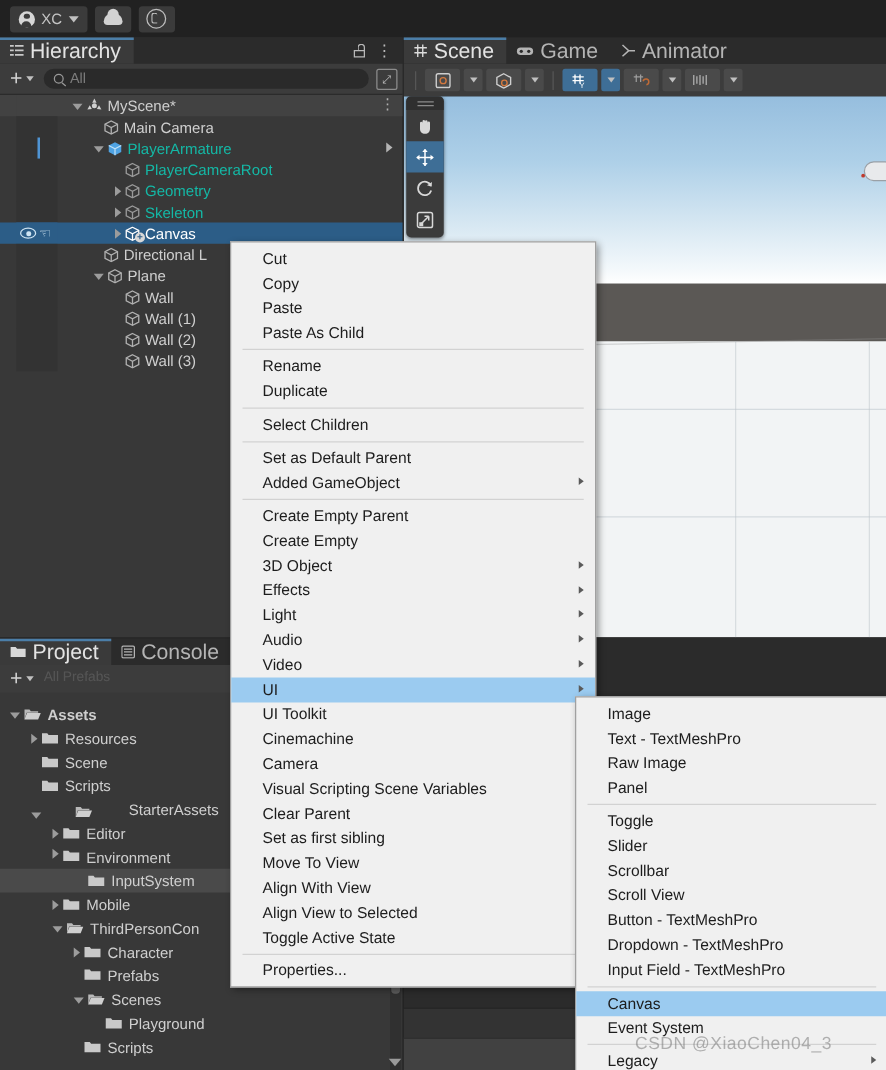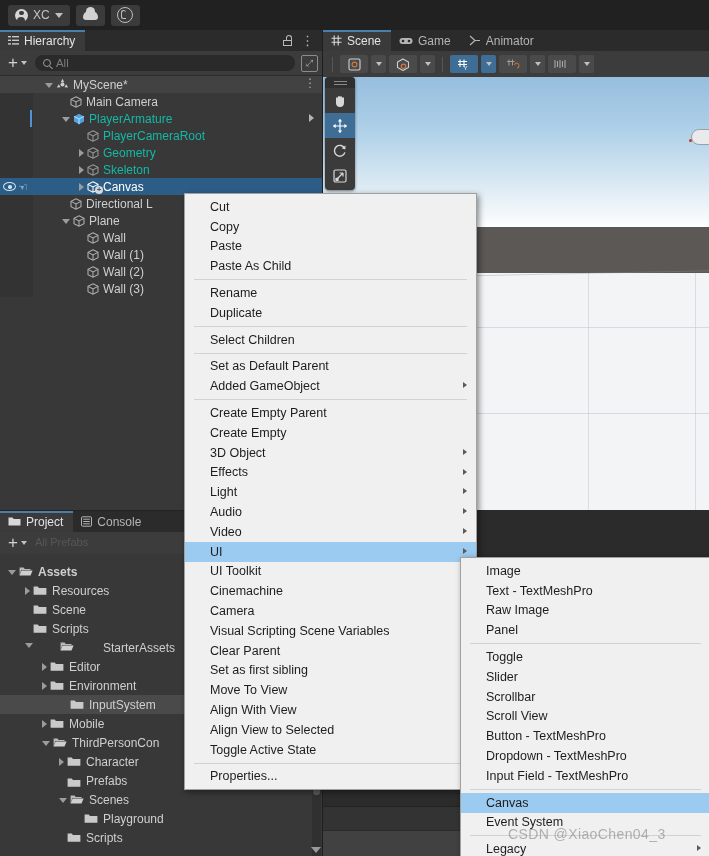--- a/index.html
+++ b/index.html
@@ -66,21 +66,21 @@
     border-radius: 3px 3px 0 3px; border-right: none;
   }
 
   
   .panel-tabs {
     height: 21px; background: #2b2b2b; display: flex; align-items: stretch;
     position: relative;
   }
   .ptab {
     display: flex; align-items: center; gap: 5px; padding: 0 10px 0 8px;
-    font-size: 12px; color: #b4b4b4; position: relative;
+    font-size: 17px; color: #b4b4b4; position: relative;
   }
   .ptab.active {
     background: #3a3a3a; color: #e3e3e3;
   }
   .ptab.active::after {
     content: ""; position: absolute; left: 0; right: 0; top: 0; height: 2px;
     background: #4b7ea8;
   }
 
   
@@ -130,21 +130,21 @@
     height: 1.2px; background: #9a9a9a; transform: rotate(40deg);
   }
   .expand-btn {
     width: 15px; height: 15px; border: 1px solid #8c8c8c; border-radius: 2px;
     display: flex; align-items: center; justify-content: center; color: #b9b9b9;
     font-size: 9px; margin-left: 2px;
   }
   .hier-list { position: relative; }
   .hrow {
     height: 17px; display: flex; align-items: center; position: relative;
-    color: #cfcfcf; font-size: 12px; white-space: nowrap;
+    color: #cfcfcf; font-size: 12px; white-space: nowrap; padding-left: 13px;
   }
   .hrow.scene-row { background: #424242; }
   .hrow.selected { background: #2c5d87; color: #ffffff; }
   .hrow .gutter {
     width: 30px; height: 100%; background: #333333; flex: none;
     display: flex; align-items: center; gap: 2px; padding-left: 3px;
   }
   .hrow.scene-row .gutter { background: #424242; }
   .hrow.selected .gutter { background: #2c5d87; }
   .vis-eye {
@@ -776,21 +776,21 @@
             <span class="folder">
               <svg width="14" height="11" viewBox="0 0 14 11">
                 <path d="M0.6 1.6 h4.2 l1.1 1.3 h7.5 v6.8 h-12.8 Z" fill="#c9c9c9"></path>
               </svg>
             </span>
             <span>Scripts</span>
           </span>
         </div>
         <div class="prow">
           <span style="display: inline-block; width: 21px;"></span>
-          <span style="display: inline-flex; align-items: flex-start; gap: 24px;">
+          <span style="display: inline-flex; align-items: flex-end; gap: 24px;">
             <span class="tri open"></span>
             <span class="folder">
               <svg width="14" height="11" viewBox="0 0 14 11">
                 <path d="M0.6 1.6 h4 l1.1 1.3 h5.8 v1.2 h-9.2 L0.6 9.6 Z" fill="#b9b9b9"></path>
                 <path d="M2.6 4.4 h11 l-2.1 5.2 h-11 Z" fill="#cfcfcf"></path>
               </svg>
             </span>
             <span>StarterAssets</span>
           </span>
         </div>
@@ -801,21 +801,21 @@
             <span class="folder">
               <svg width="14" height="11" viewBox="0 0 14 11">
                 <path d="M0.6 1.6 h4.2 l1.1 1.3 h7.5 v6.8 h-12.8 Z" fill="#c9c9c9"></path>
               </svg>
             </span>
             <span>Editor</span>
           </span>
         </div>
         <div class="prow">
           <span style="display: inline-block; width: 38px;"></span>
-          <span style="display: inline-flex; align-items: center;">
+          <span style="display: inline-flex; align-items: flex-start;">
             <span class="tri"></span>
             <span class="folder">
               <svg width="14" height="11" viewBox="0 0 14 11">
                 <path d="M0.6 1.6 h4.2 l1.1 1.3 h7.5 v6.8 h-12.8 Z" fill="#c9c9c9"></path>
               </svg>
             </span>
             <span>Environment</span>
           </span>
         </div>
         <div class="prow selected">
@@ -862,21 +862,21 @@
             <span class="folder">
               <svg width="14" height="11" viewBox="0 0 14 11">
                 <path d="M0.6 1.6 h4.2 l1.1 1.3 h7.5 v6.8 h-12.8 Z" fill="#c9c9c9"></path>
               </svg>
             </span>
             <span>Character</span>
           </span>
         </div>
         <div class="prow">
           <span style="display: inline-block; width: 55px;"></span>
-          <span style="display: inline-flex; align-items: flex-end;">
+          <span style="display: inline-flex; align-items: flex-start;">
             <span class="tri blank"></span>
             <span class="folder">
               <svg width="14" height="11" viewBox="0 0 14 11">
                 <path d="M0.6 1.6 h4.2 l1.1 1.3 h7.5 v6.8 h-12.8 Z" fill="#c9c9c9"></path>
               </svg>
             </span>
             <span>Prefabs</span>
           </span>
         </div>
         <div class="prow">

